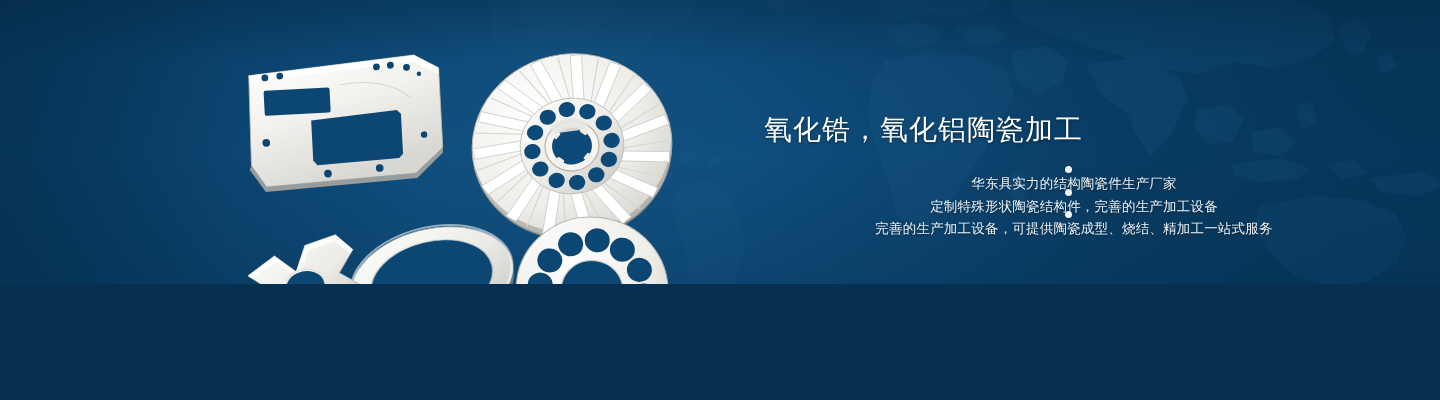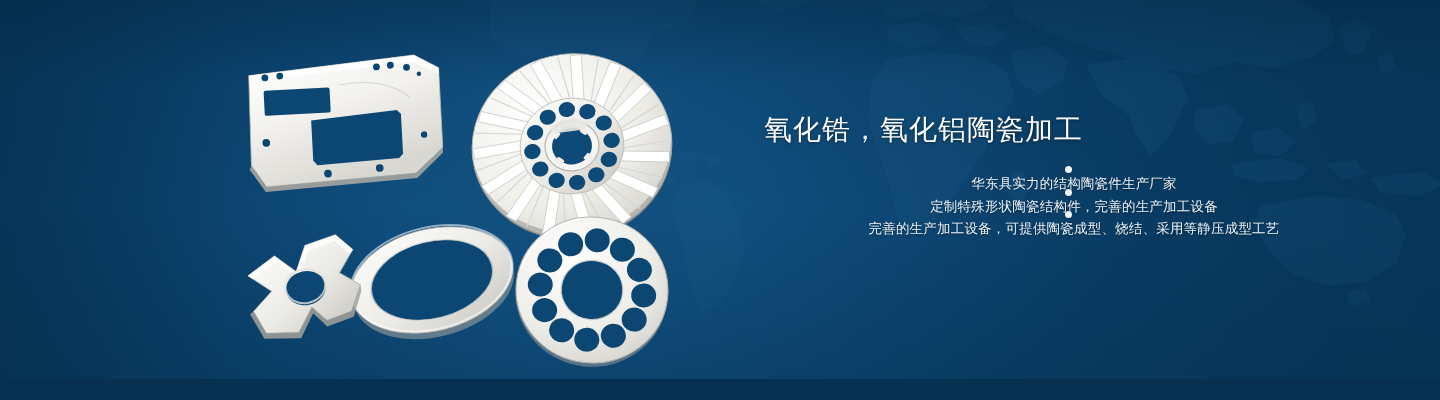--- a/index.html
+++ b/index.html
@@ -3,21 +3,21 @@
 <meta charset="utf-8">
 <style>
   html, body {
     margin: 0;
     padding: 0;
     background: #062f50;
   }
   .banner {
     position: relative;
     width: 1440px;
-    height: 379px;
+    height: 284px;
     overflow: hidden;
     font-family: "Liberation Sans", "DejaVu Sans", sans-serif;
     background: #1d4ed8;
   }
   
   .bg-base {
     position: absolute;
     inset: 0;
     background: #073b63;
   }
@@ -468,18 +468,18 @@
       <li class="bullet">
         <span class="bullet-dot"></span>
         <span class="bullet-text">华东具实力的结构陶瓷件生产厂家</span>
       </li>
       <li class="bullet">
         <span class="bullet-dot"></span>
         <span class="bullet-text">定制特殊形状陶瓷结构件，完善的生产加工设备</span>
       </li>
       <li class="bullet">
         <span class="bullet-dot"></span>
-        <span class="bullet-text">完善的生产加工设备，可提供陶瓷成型、烧结、采用等静压成型工艺</span>
+        <span class="bullet-text">完善的生产加工设备，可提供陶瓷成型、烧结、精加工一站式服务</span>
       </li>
     </ul>
   </div>
 
 </div>
 
 </body></html>

